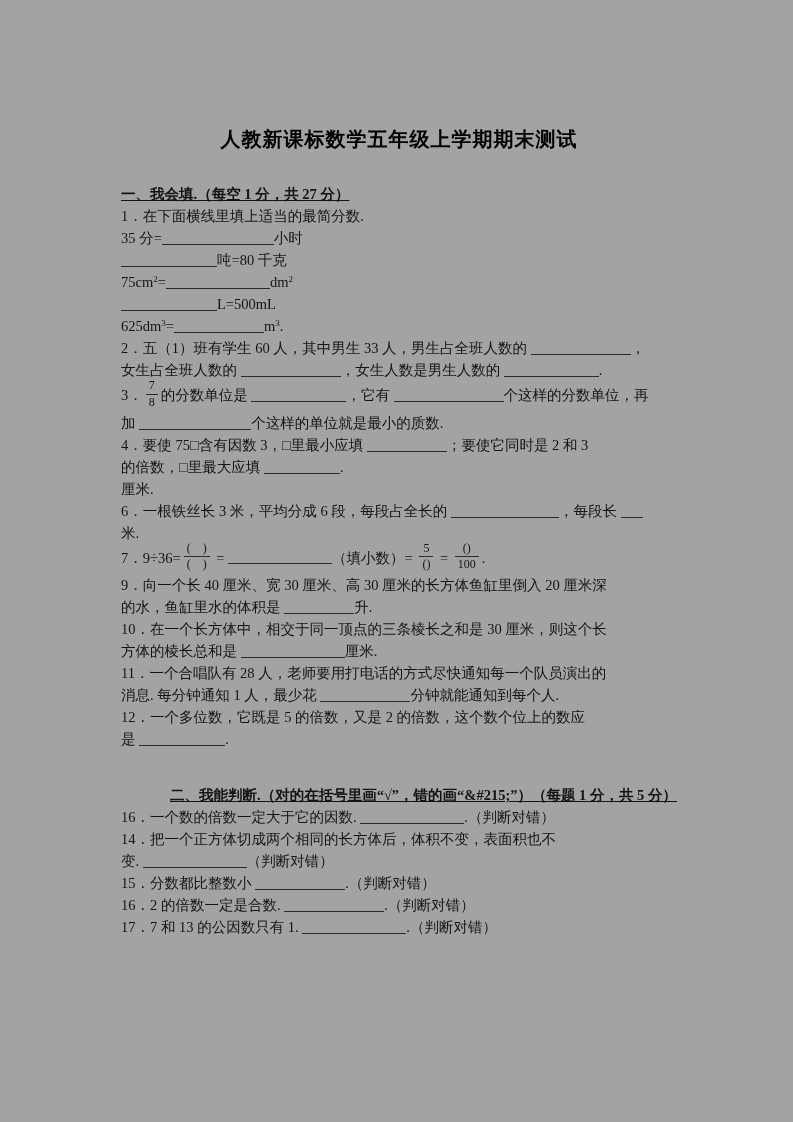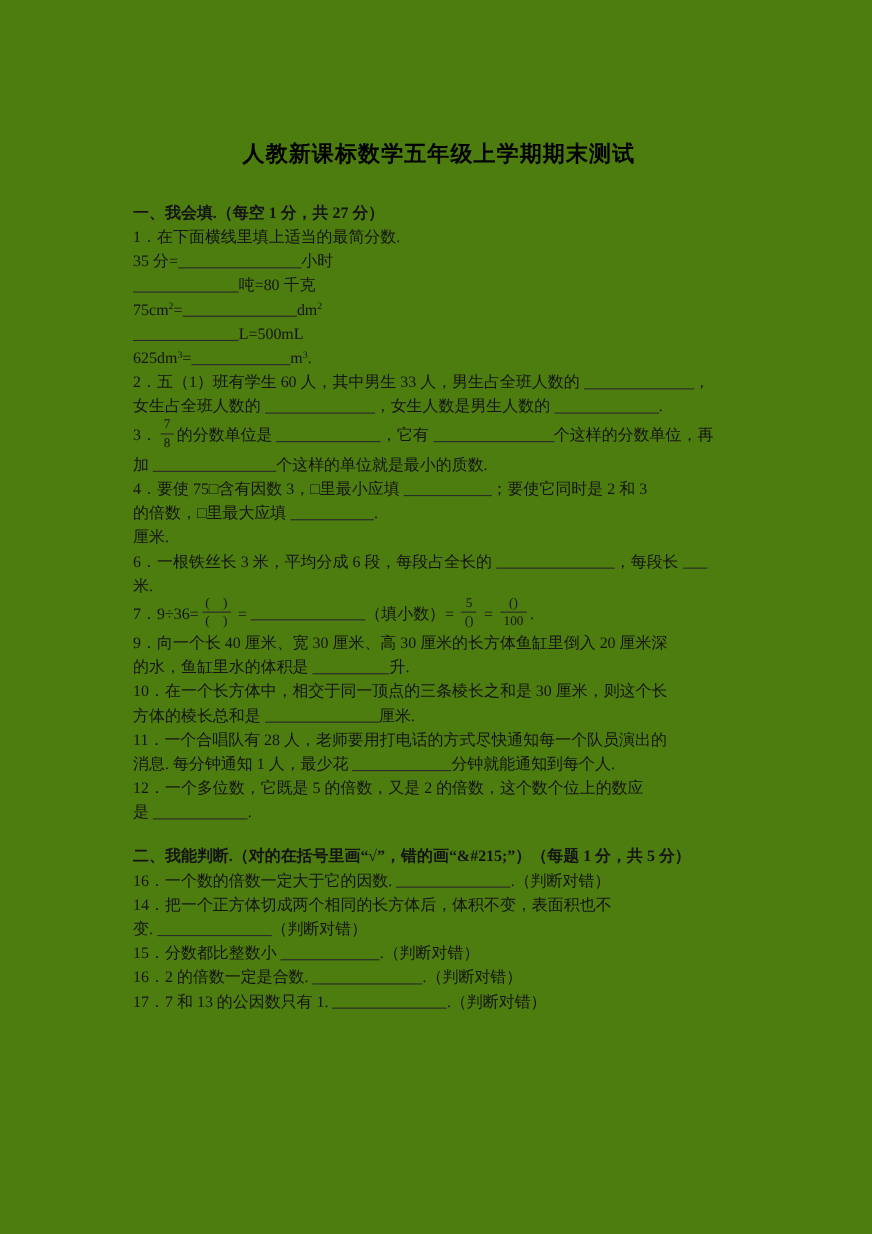--- a/index.html
+++ b/index.html
@@ -6,43 +6,45 @@
     margin: 0;
     padding: 0;
     background: #ffffff;
   }
   .page {
     position: relative;
     width: 793px;
     min-height: 1122px;
     box-sizing: border-box;
     padding: 126px 116px 40px 121px;
-    background: #4d7c0f;
+    background: #a3a3a3;
     font-family: "Liberation Serif", "DejaVu Serif", serif;
     font-size: 14.5px;
     color: #141414;
   }
   .doc-title {
     margin: 0 0 30px 0;
     text-align: center;
     font-size: 20px;
     font-weight: 700;
     letter-spacing: 1px;
     color: #000000;
   }
   .line {
     line-height: 22px;
     min-height: 22px;
     white-space: nowrap;
   }
   .line.section {
     font-weight: 700;
+    text-decoration: underline;
   }
   .line.gap {
-    margin-top: 18px;
+    margin-top: 34px;
+    text-align: right;
   }
   .blank {
     display: inline-block;
     height: 14px;
     border-bottom: 1px solid #2a2a2a;
     vertical-align: -2px;
   }
   sup.exp {
     font-size: 9px;
     line-height: 0;

